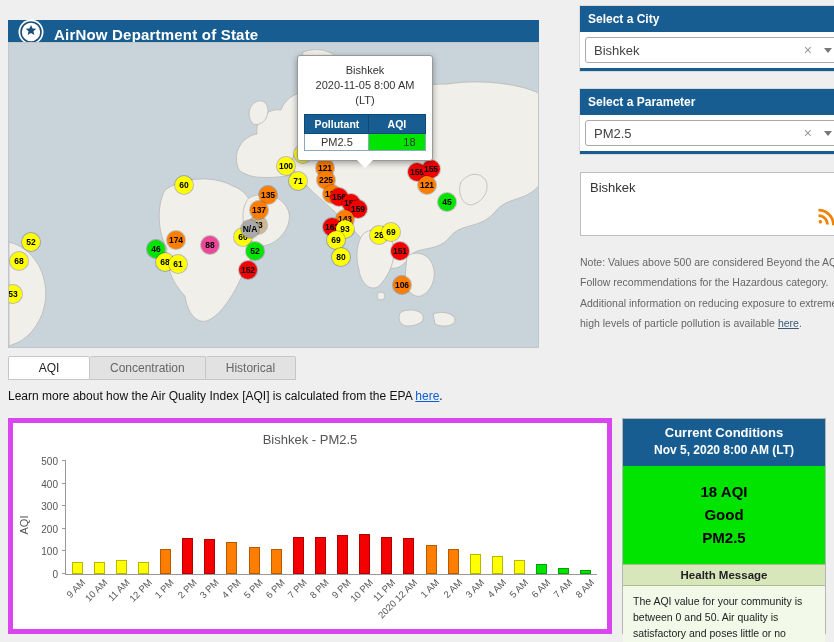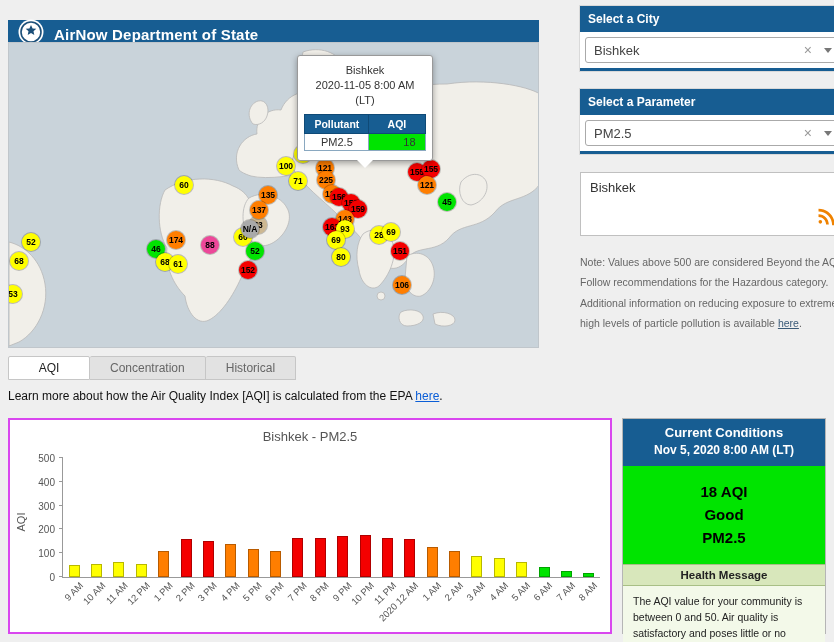--- a/index.html
+++ b/index.html
@@ -40,21 +40,21 @@
   .select{border:1px solid #aaa;border-radius:3px;height:26px;display:flex;align-items:center;padding:0 8px;font-size:13px;color:#444;background:#fff;cursor:pointer;}
   .select .val{flex:1;}
   .select .clear{color:#999;font-size:14px;margin-right:12px;cursor:pointer;}
   .select .arrow{width:0;height:0;border-left:4px solid transparent;border-right:4px solid transparent;border-top:5px solid #777;cursor:pointer;}
   .rss-box{margin-top:16px;background:#fff;border:1px solid #c0c0c0;height:64px;position:relative;padding:7px 9px;font-size:13px;color:#333;}
   .rss-icon{position:absolute;right:8px;bottom:5px;cursor:pointer;}
   .note{margin-top:16px;font-size:10.5px;color:#666;line-height:1.95;}
   .note a{color:#3b5a78;}
 
   
-  .chart{position:absolute;left:8px;top:418px;width:604px;height:216px;background:#fff;border:2px solid #d946ef;}
+  .chart{position:absolute;left:8px;top:418px;width:604px;height:216px;background:#fff;border:5px solid #d946ef;}
   .chart-title{text-align:center;font-size:13px;color:#555;margin-top:9px;}
   .ylab{position:absolute;left:2px;top:96px;transform:rotate(-90deg);font-size:11px;color:#555;}
   .plot{position:absolute;left:52px;top:38px;right:10px;bottom:54px;border-left:1px solid #999;border-bottom:1px solid #999;display:flex;align-items:flex-end;}
   .bar-slot{flex:1;position:relative;display:flex;justify-content:center;align-items:flex-end;height:100%;}
   .bar{width:11px;border:1px solid rgba(0,0,0,.28);cursor:pointer;}
   .xlabel{position:absolute;top:100%;right:50%;padding-top:4px;transform:rotate(-45deg);transform-origin:top right;font-size:9.5px;color:#555;white-space:nowrap;}
   .ytick{position:absolute;right:100%;margin-right:8px;transform:translateY(50%);font-size:10px;color:#555;}
   .ymark{position:absolute;right:100%;width:4px;height:1px;background:#999;}
 
   

